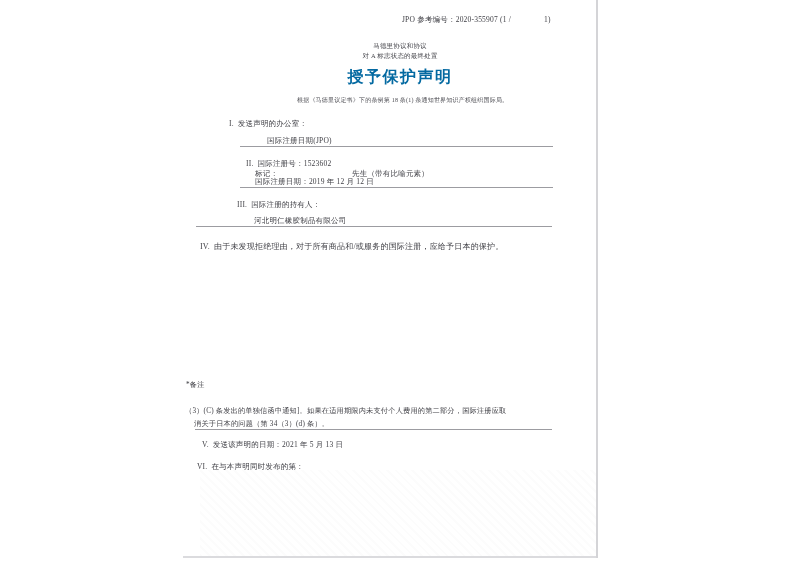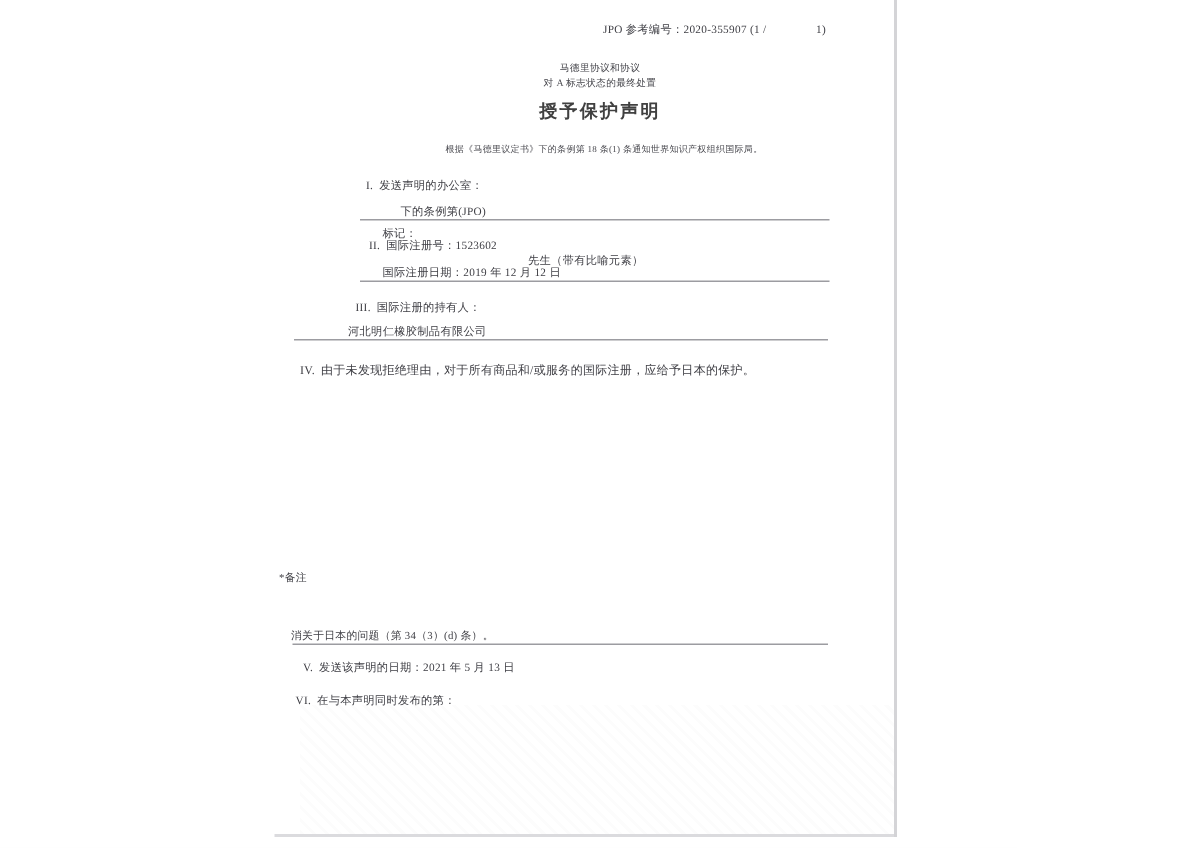--- a/index.html
+++ b/index.html
@@ -37,65 +37,66 @@
     position:absolute;height:2px;background:#d2d2d6;opacity:.8;
   }
   .scan-noise{
     position:absolute;left:200px;top:470px;width:398px;height:86px;
     background:repeating-linear-gradient(45deg,rgba(0,0,0,.012) 0 2px,transparent 2px 6px);
     pointer-events:none;
   }
   .hdr-small{left:320px;width:160px;text-align:center;font-size:6.5px;color:#45454b;}
   .doc-title{
     left:320px;width:160px;text-align:center;
-    font-size:12px;font-weight:bold;color:#404040;letter-spacing:1.5px;
+    font-size:16px;font-weight:bold;color:#0369a1;letter-spacing:1.5px;
   }
   .legal{font-size:6px;color:#4a4a50;}
   .s4line{font-size:8px;font-family:Liberation Serif, serif;}
   .rem{font-size:7.2px;color:#404046;}
 </style>
 </head>
 <body>
 
 <div id="stage">
   <div class="paper"></div>
 
   <div class="t" style="top:15px;left:402px">JPO 参考编号：2020-355907 (1 /</div>
   <div class="t" style="top:15px;left:544px">1)</div>
 
   <div class="t hdr-small" style="top:42px">马德里协议和协议</div>
   <div class="t hdr-small" style="top:52px">对 A 标志状态的最终处置</div>
   <div class="t doc-title" style="top:67px">授予保护声明</div>
   <div class="t legal" style="top:97px;left:297px">根据《马德里议定书》下的条例第 18 条(1) 条通知世界知识产权组织国际局。</div>
 
-  <div class="t" style="top:119px;left:244px">
+  <div class="t" style="top:119px;left:229px">
     <span class="numeral">I.</span><span>发送声明的办公室：</span>
   </div>
-  <div class="t" style="top:136px;left:267px">下的条例第(JPO)</div>
+  <div class="t" style="top:136px;left:267px">国际注册日期(JPO)</div>
   <div class="rule" style="top:146px;left:240px;width:313px"></div>
 
   <div class="t" style="top:159px;left:246px">
     <span class="numeral">II.</span><span>国际注册号：1523602</span>
   </div>
-  <div class="t" style="top:151px;left:255px">标记：</div>
+  <div class="t" style="top:169px;left:255px">标记：</div>
   <div class="t" style="top:169px;left:352px">先生（带有比喻元素）</div>
   <div class="t" style="top:177px;left:255px">国际注册日期：2019 年 12 月 12 日</div>
   <div class="rule" style="top:187px;left:240px;width:313px"></div>
 
   <div class="t" style="top:200px;left:237px">
     <span class="numeral">III.</span><span>国际注册的持有人：</span>
   </div>
-  <div class="t" style="top:216px;left:232px">河北明仁橡胶制品有限公司</div>
+  <div class="t" style="top:216px;left:254px">河北明仁橡胶制品有限公司</div>
   <div class="rule" style="top:226px;left:196px;width:356px"></div>
 
   <div class="t s4line" style="top:242px;left:200px">
     <span class="numeral">IV.</span><span>由于未发现拒绝理由，对于所有商品和/或服务的国际注册，应给予日本的保护。</span>
   </div>
 
   <div class="t rem" style="top:381px;left:186px">*备注</div>
+  <div class="t rem" style="top:407px;left:185px">（3）(C) 条发出的单独信函中通知]。如果在适用期限内未支付个人费用的第二部分，国际注册应取</div>
   <div class="t rem" style="top:420px;left:194px">消关于日本的问题（第 34（3）(d) 条）。</div>
   <div class="rule" style="top:429px;left:195px;width:357px"></div>
 
   <div class="t" style="top:440px;left:202px">
     <span class="numeral">V.</span><span>发送该声明的日期：2021 年 5 月 13 日</span>
   </div>
 
   <div class="t" style="top:462px;left:197px">
     <span class="numeral">VI.</span><span>在与本声明同时发布的第：</span>
   </div>

